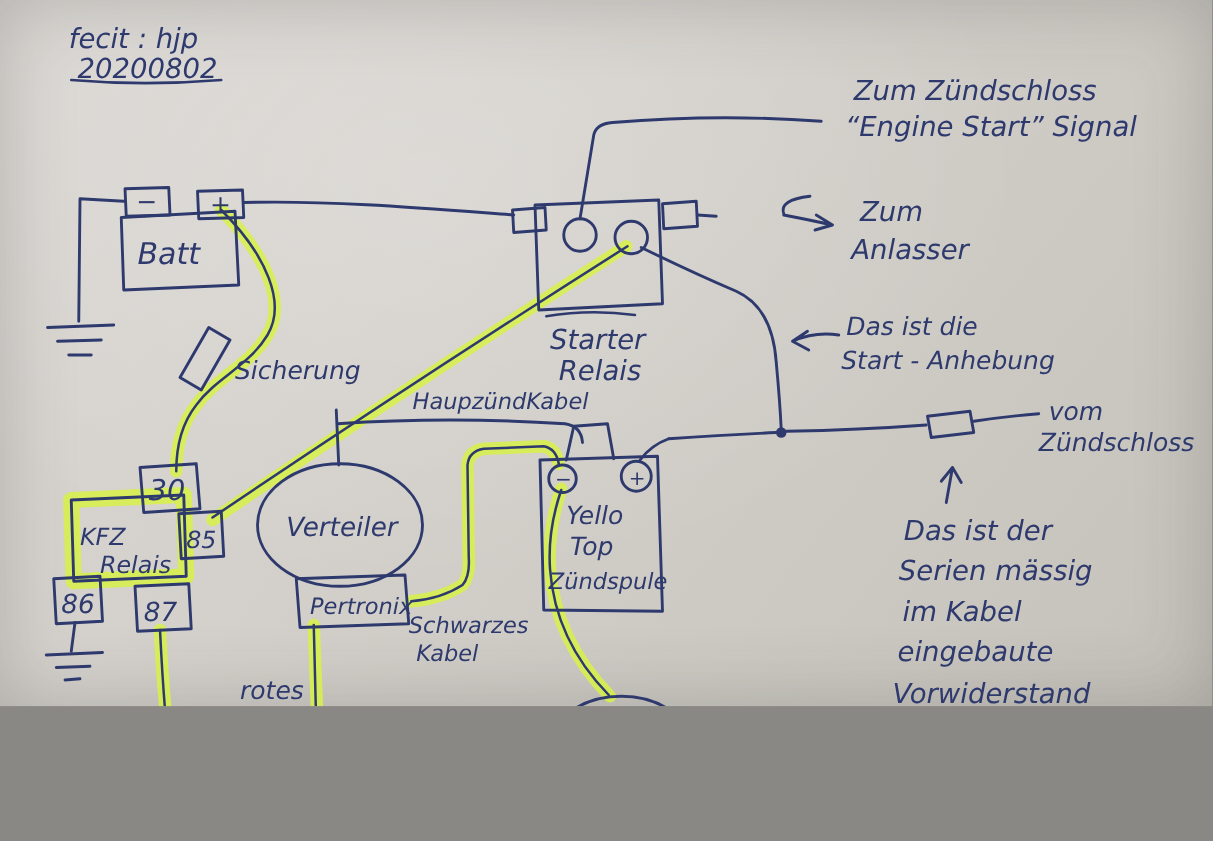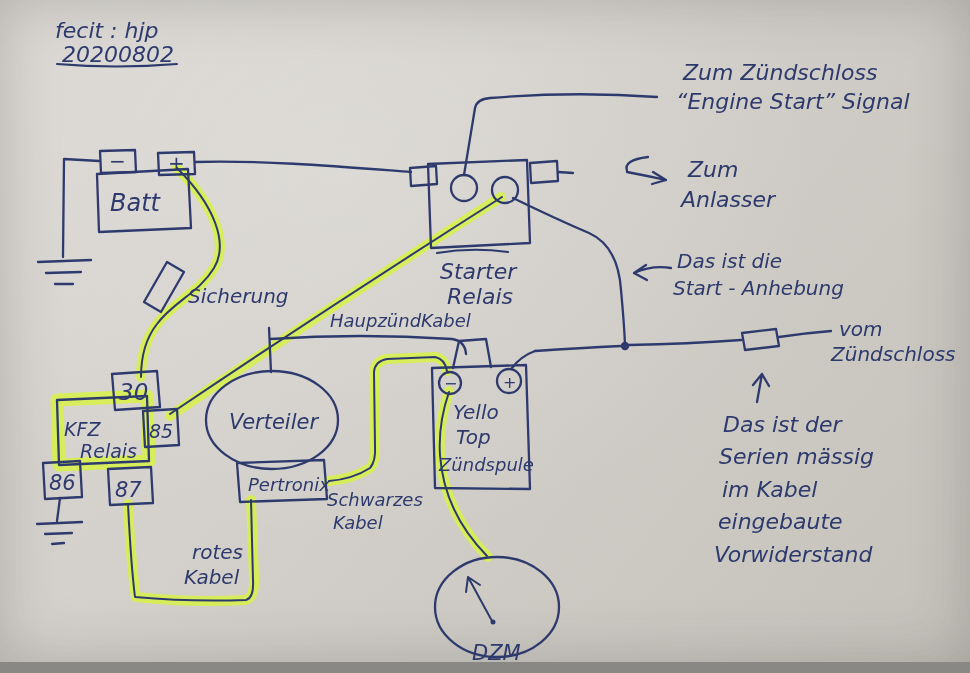--- a/index.html
+++ b/index.html
@@ -1,18 +1,18 @@
 <!DOCTYPE html>
 <html><head>
 <meta charset="utf-8">
 <style>
   html,body{margin:0;padding:0;background:#8a8885;}
   .paper{
     position:relative;
-    width:970px;height:662px;
+    width:970px;height:565px;
     background:
       radial-gradient(ellipse at 35% 25%, rgba(255,255,255,0.18), rgba(255,255,255,0) 55%),
       linear-gradient(128deg,#dbd8d4 0%, #d4d1cc 38%, #ccc9c3 72%, #c5c2bb 100%);
     overflow:hidden;
     box-shadow:inset 0 0 60px rgba(60,58,55,0.25);
     font-family:"DejaVu Sans", sans-serif;
   }
   svg text{
     font-family:"DejaVu Sans", sans-serif;
     font-style:italic;

